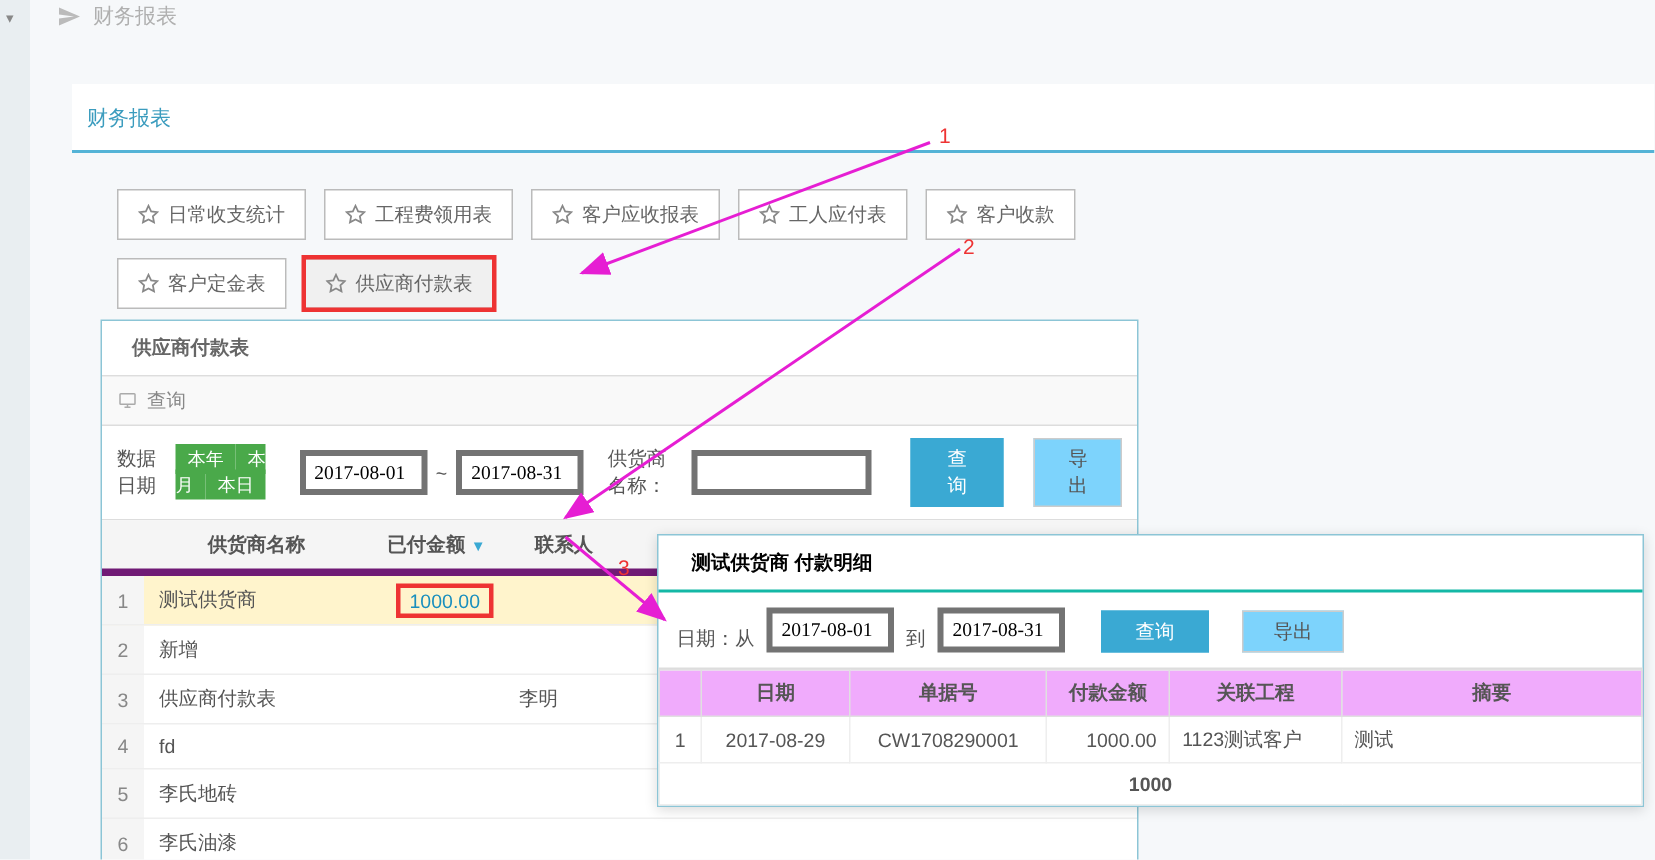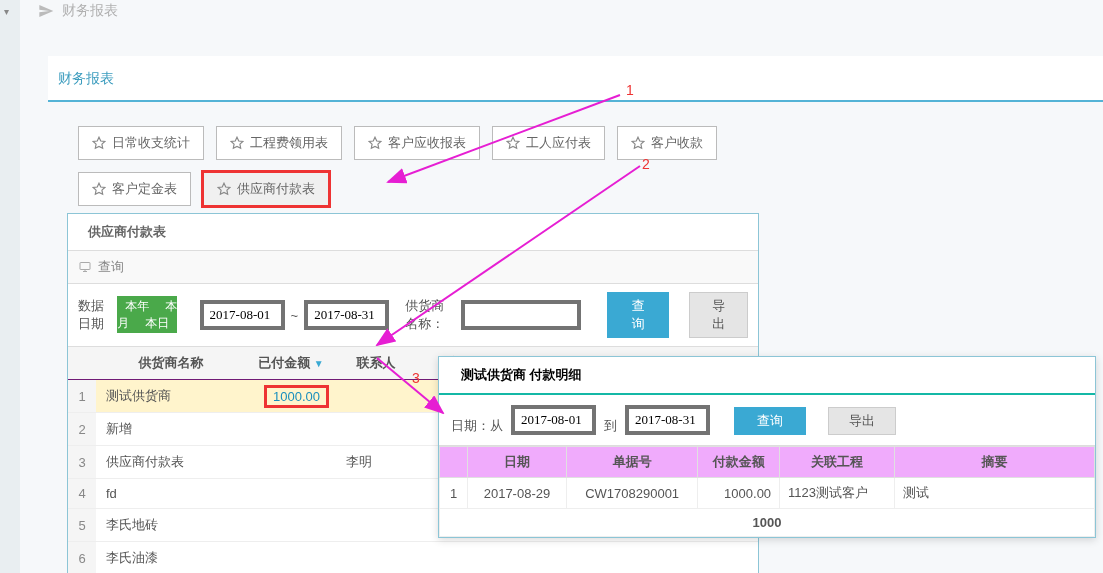--- a/index.html
+++ b/index.html
@@ -16,24 +16,24 @@
 .tag-hi { outline: 3px solid #e33; outline-offset: -1px; background: #f0f0f0; }
 
 .panel { position: absolute; left: 67px; top: 213px; width: 692px; border: 1px solid #8cc5d6; background: #f9f9f9; }
 .panel-title { padding: 9px 20px; color: #666; font-weight: bold; border-bottom: 1px solid #ddd; background: #fff; }
 .panel-sub { padding: 7px 10px; color: #888; border-bottom: 1px solid #ddd; display: flex; align-items: center; gap: 6px; }
 .filter-row { padding: 8px 10px; display: flex; align-items: center; gap: 6px; border-bottom: 1px solid #ddd; background: #fff; font-size: 13px; }
 .pill { padding: 3px 8px; background: #4aa94a; color: #fff; font-size: 12px; cursor: pointer; }
 .txt-in { border: 4px solid #737373; padding: 3px 6px; font-size: 13px; width: 85px; font-family: Liberation Serif, serif; }
 .txt-in-wide { width: 120px; }
 .btn-pri { padding: 4px 22px; background: #3aa9d3; color: #fff; border: 1px solid #3aa9d3; cursor: pointer; font-size: 13px; }
-.btn-sec { padding: 4px 20px; background: #e5e5e5; border: 1px solid #ccc; cursor: pointer; font-size: 13px; color: #555; }
+.btn-sec { padding: 4px 20px; background: #7dd3fc; border: 1px solid #ccc; cursor: pointer; font-size: 13px; color: #555; }
 
 table.grid { width: 100%; border-collapse: collapse; background: #fff; }
-table.grid th { background: #f5f5f5; padding: 7px 10px; border-bottom: 1px solid #701a75; font-weight: bold; text-align: center; font-size: 13px; }
+table.grid th { background: #f5f5f5; padding: 7px 10px; border-bottom: 5px solid #701a75; font-weight: bold; text-align: center; font-size: 13px; }
 table.grid td { padding: 7px 10px; border-bottom: 1px solid #eee; font-size: 13px; }
 table.grid tr.hl { background: #fff4cc; }
 .sort-ico { color: #3aa9d3; font-size: 10px; }
 .amt-cell { color: #1a8fbe; text-align: right; }
 .amt-hi { outline: 3px solid #e33; padding: 1px 6px; display: inline-block; }
 .idx-col { width: 28px; text-align: center; color: #888; background: #f5f5f5; }
 
 .detail { position: absolute; left: 438px; top: 356px; width: 658px; border: 1px solid #8cc5d6; background: #fff; box-shadow: 0 2px 8px rgba(0,0,0,0.15); }
 .detail-title { padding: 9px 22px; color: #000000; font-weight: bold; border-bottom: 2px solid #14b8a6; }
 .detail-filter { padding: 10px 12px; display: flex; align-items: flex-end; gap: 8px; border-bottom: 1px solid #ddd; }

